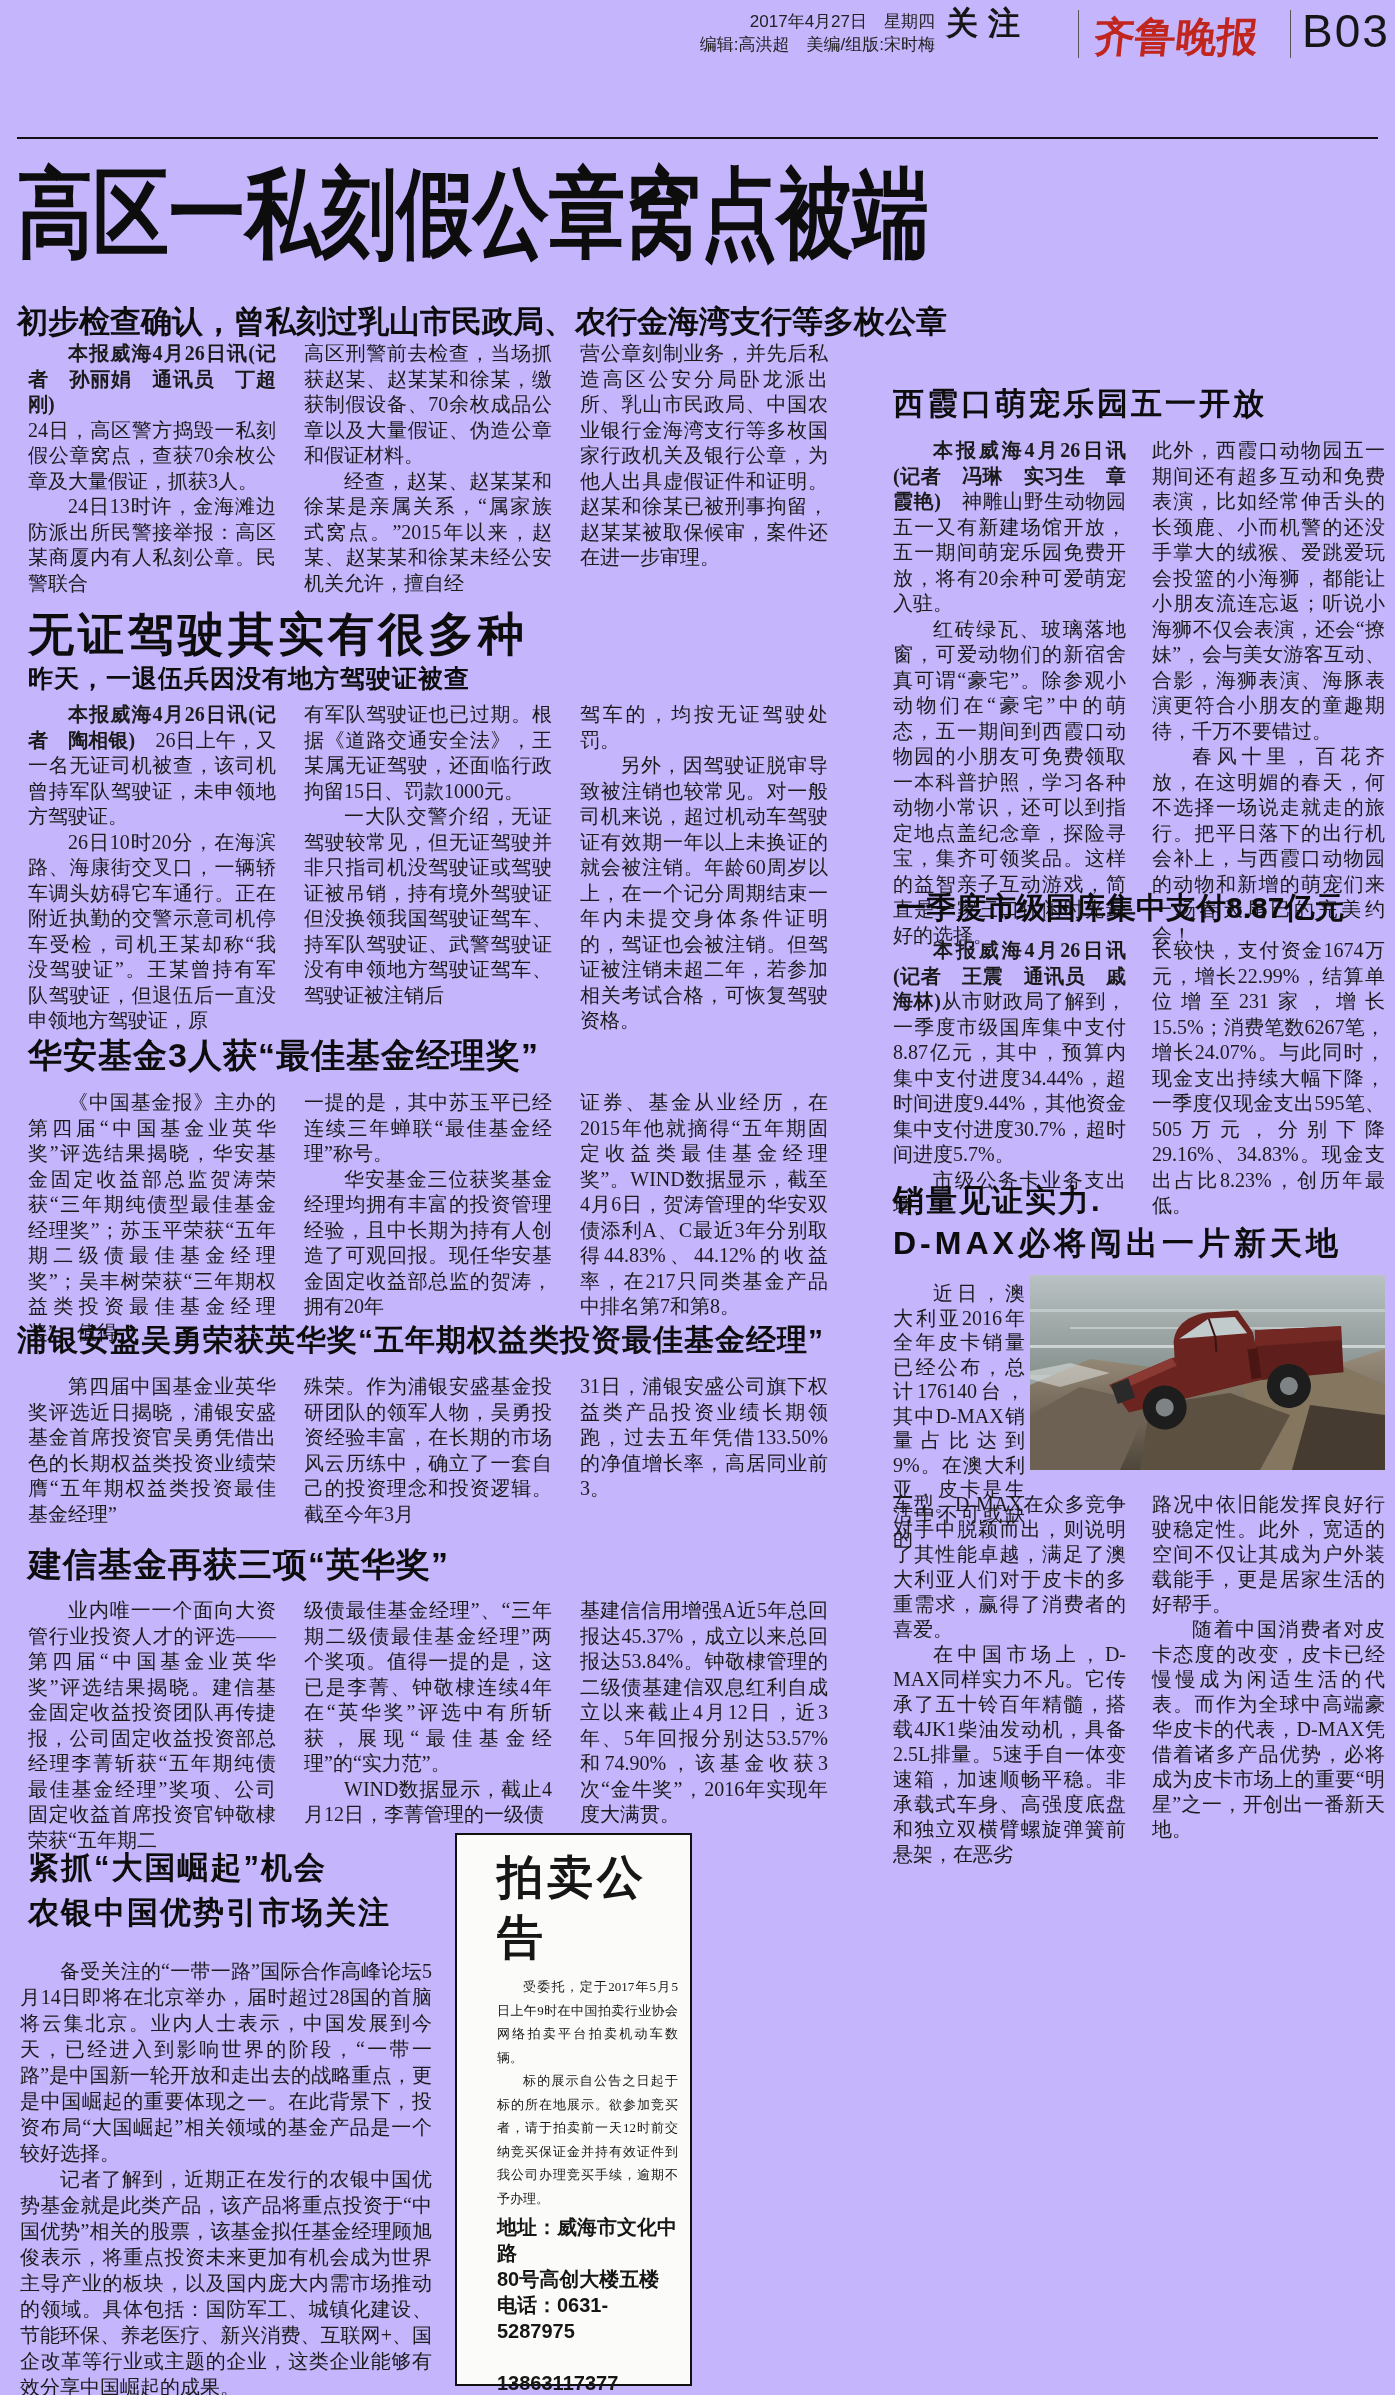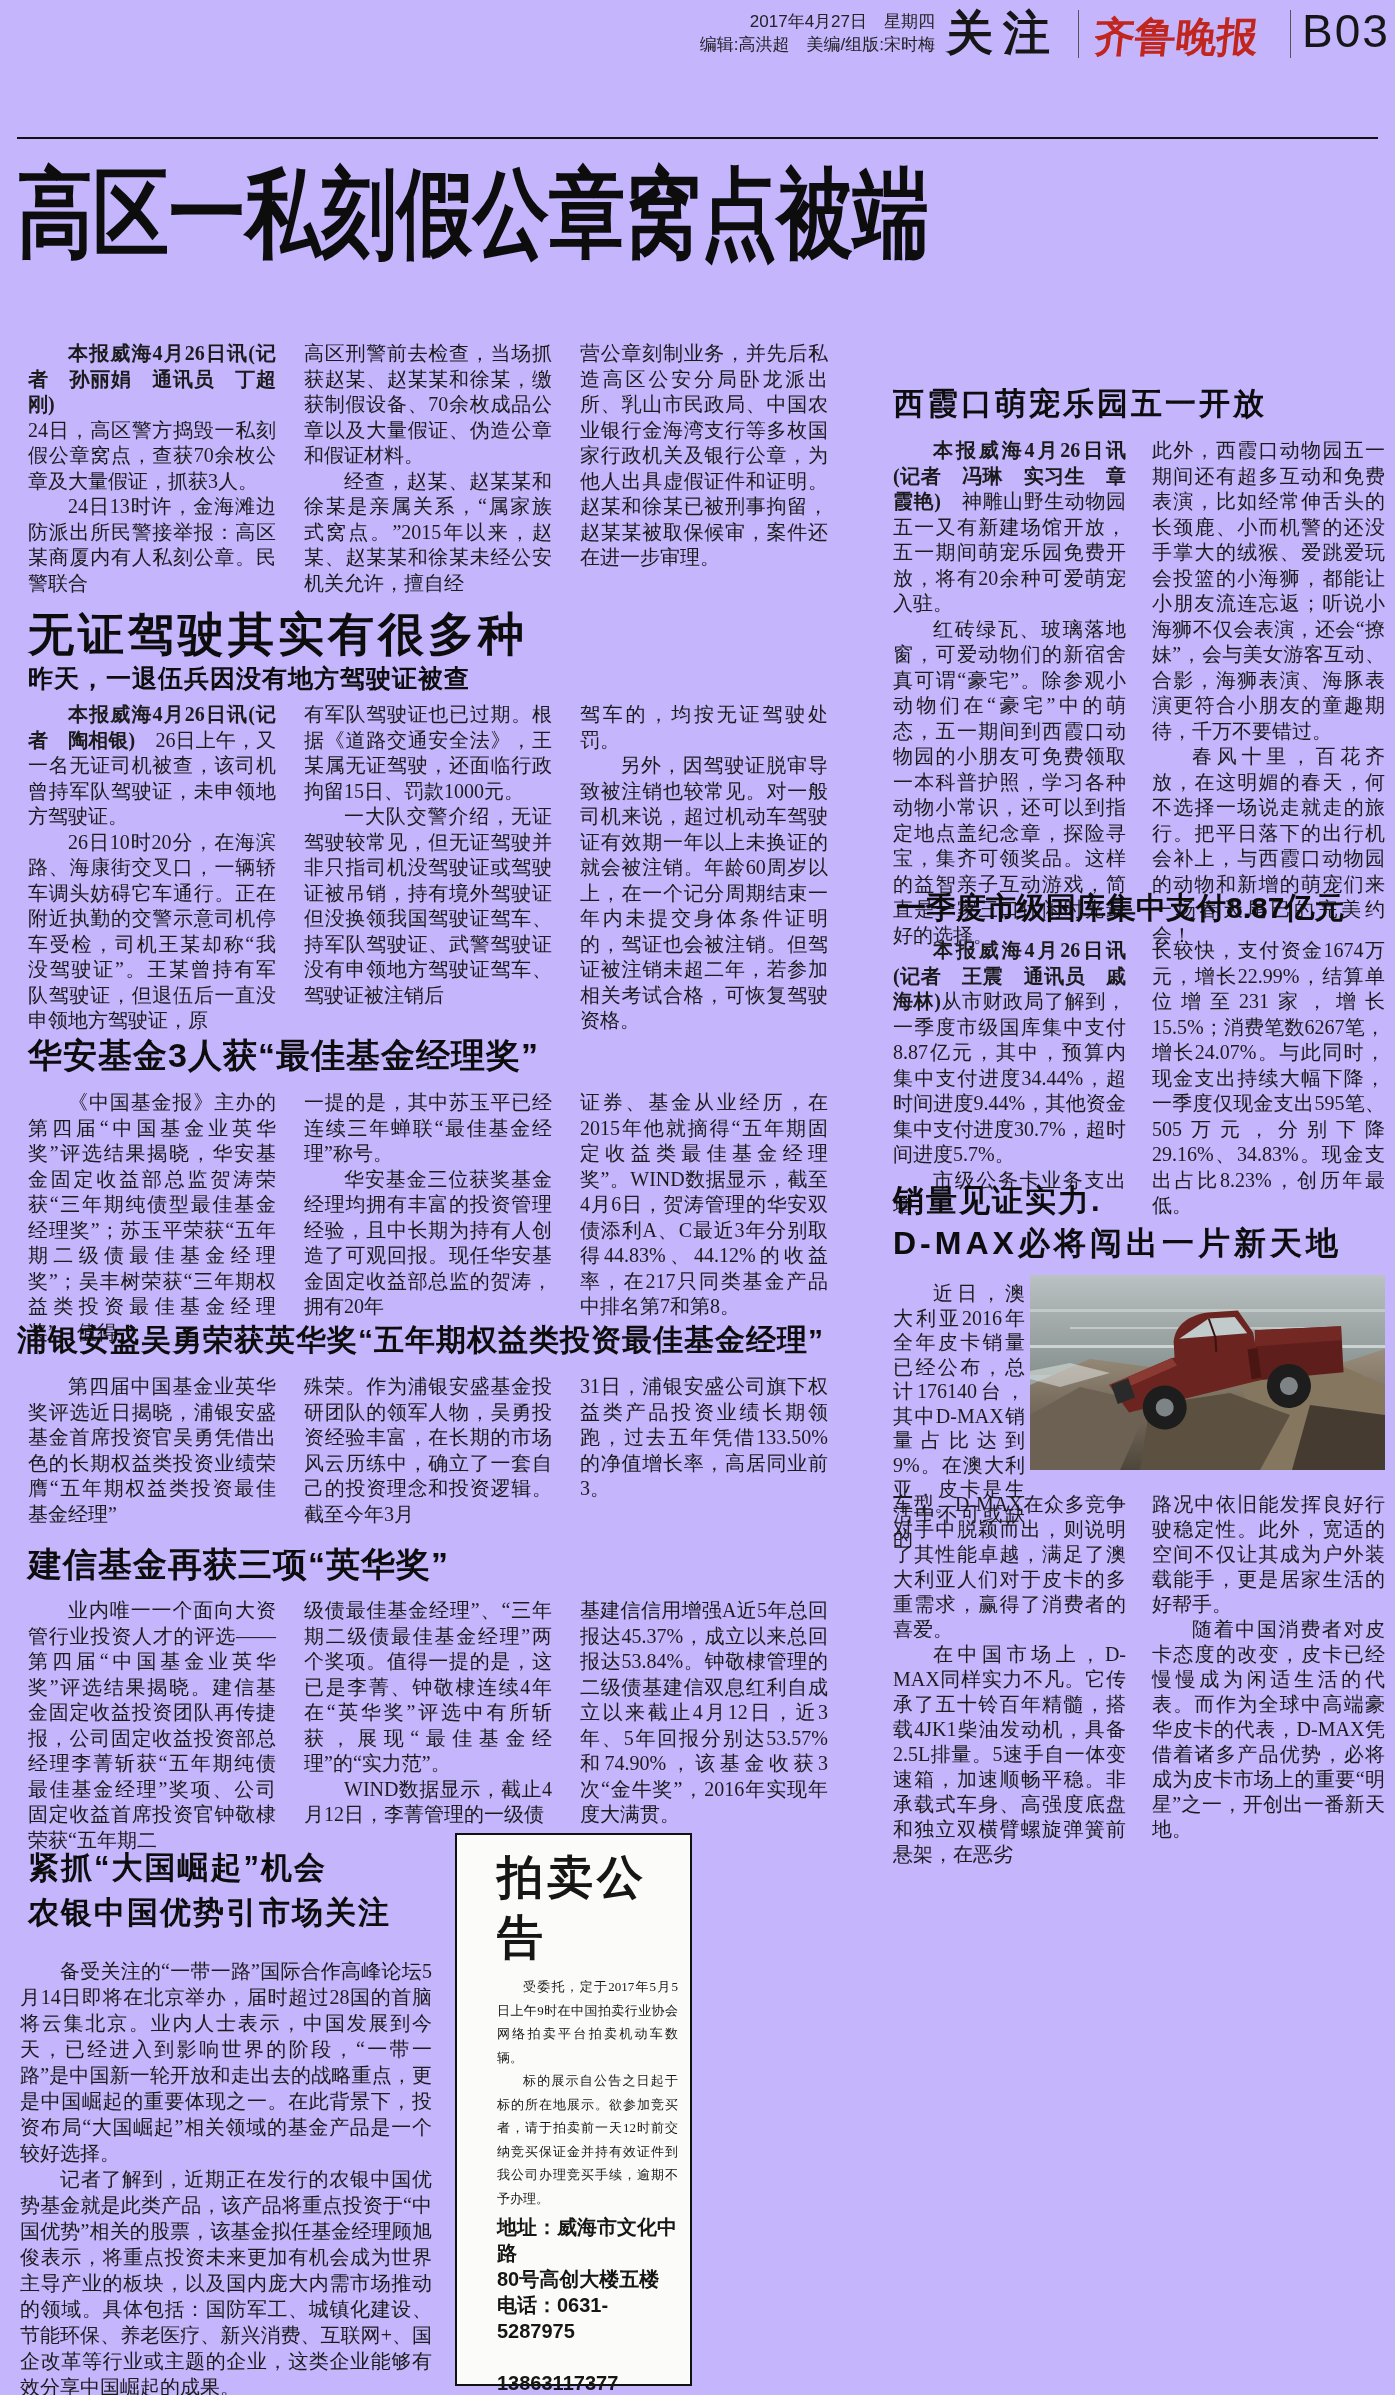--- a/index.html
+++ b/index.html
@@ -2,21 +2,21 @@
 <html><head>
 <meta charset="utf-8">
 <style>
   html,body{margin:0;padding:0;background:#e8e8e4;}
   #page{position:relative;width:1395px;height:2395px;background:#c4b5fd;color:#161616;
         font-family:"Liberation Serif","DejaVu Serif",serif;overflow:hidden;}
   .abs{position:absolute;}
   
   .hdr-small{font-size:17px;line-height:23px;text-align:right;color:#222;
              font-family:"Liberation Sans","DejaVu Sans",sans-serif;}
-  .hdr-focus{font-size:47px;font-weight:bold;letter-spacing:10px;
+  .hdr-focus{font-size:32px;font-weight:bold;letter-spacing:10px;
              font-family:"Liberation Sans","DejaVu Sans",sans-serif;}
   .hdr-brand{font-size:41px;font-weight:bold;color:#c0261d;transform:skewX(-6deg);
              font-family:"Liberation Serif","DejaVu Serif",serif;}
   .hdr-page{font-size:46px;font-weight:400;letter-spacing:2px;
             font-family:"Liberation Sans","DejaVu Sans",sans-serif;}
   .vdiv{width:1px;background:#555;}
   .hrule{height:2px;background:#111;}
   
   .head{font-family:"Liberation Sans","DejaVu Sans",sans-serif;font-weight:bold;color:#0d0d0d;white-space:nowrap;}
   .lead-head{font-size:76px;letter-spacing:0px;transform:scaleY(1.28);transform-origin:top left;}
@@ -52,20 +52,21 @@
   </div>
   <div class="abs hdr-focus" style="left:946px;top:2px;">关注</div>
   <div class="abs vdiv" style="left:1078px;top:10px;height:48px;"></div>
   <div class="abs hdr-brand" style="left:1094px;top:10px;">齐鲁晚报</div>
   <div class="abs vdiv" style="left:1290px;top:10px;height:48px;"></div>
   <div class="abs hdr-page" style="left:1302px;top:4px;">B03</div>
   <div class="abs hrule" style="left:17px;top:137px;width:1361px;"></div>
 
   <div class="abs" style="left:17px;top:150px;width:915px;">
     <div class="head lead-head">高区一私刻假公章窝点被端</div>
+    <div class="head lead-sub" style="margin-top:48px;">初步检查确认，曾私刻过乳山市民政局、农行金海湾支行等多枚公章</div>
   </div>
   <div class="abs cols" style="left:28px;top:341px;width:800px;">
     <div class="col" style="width:248px;margin-right:28px;">
         <p><b>本报威海4月26日讯(记者　孙丽娟　通讯员　丁超刚)</b></p>
         <p class="ni">24日，高区警方捣毁一私刻假公章窝点，查获70余枚公章及大量假证，抓获3人。</p>
         <p>24日13时许，金海滩边防派出所民警接举报：高区某商厦内有人私刻公章。民警联合</p>
       </div>
     <div class="col" style="width:248px;margin-right:28px;">
         <p class="ni">高区刑警前去检查，当场抓获赵某、赵某某和徐某，缴获制假设备、70余枚成品公章以及大量假证、伪造公章和假证材料。</p>
         <p>经查，赵某、赵某某和徐某是亲属关系，“属家族式窝点。”2015年以来，赵某、赵某某和徐某未经公安机关允许，擅自经</p>

